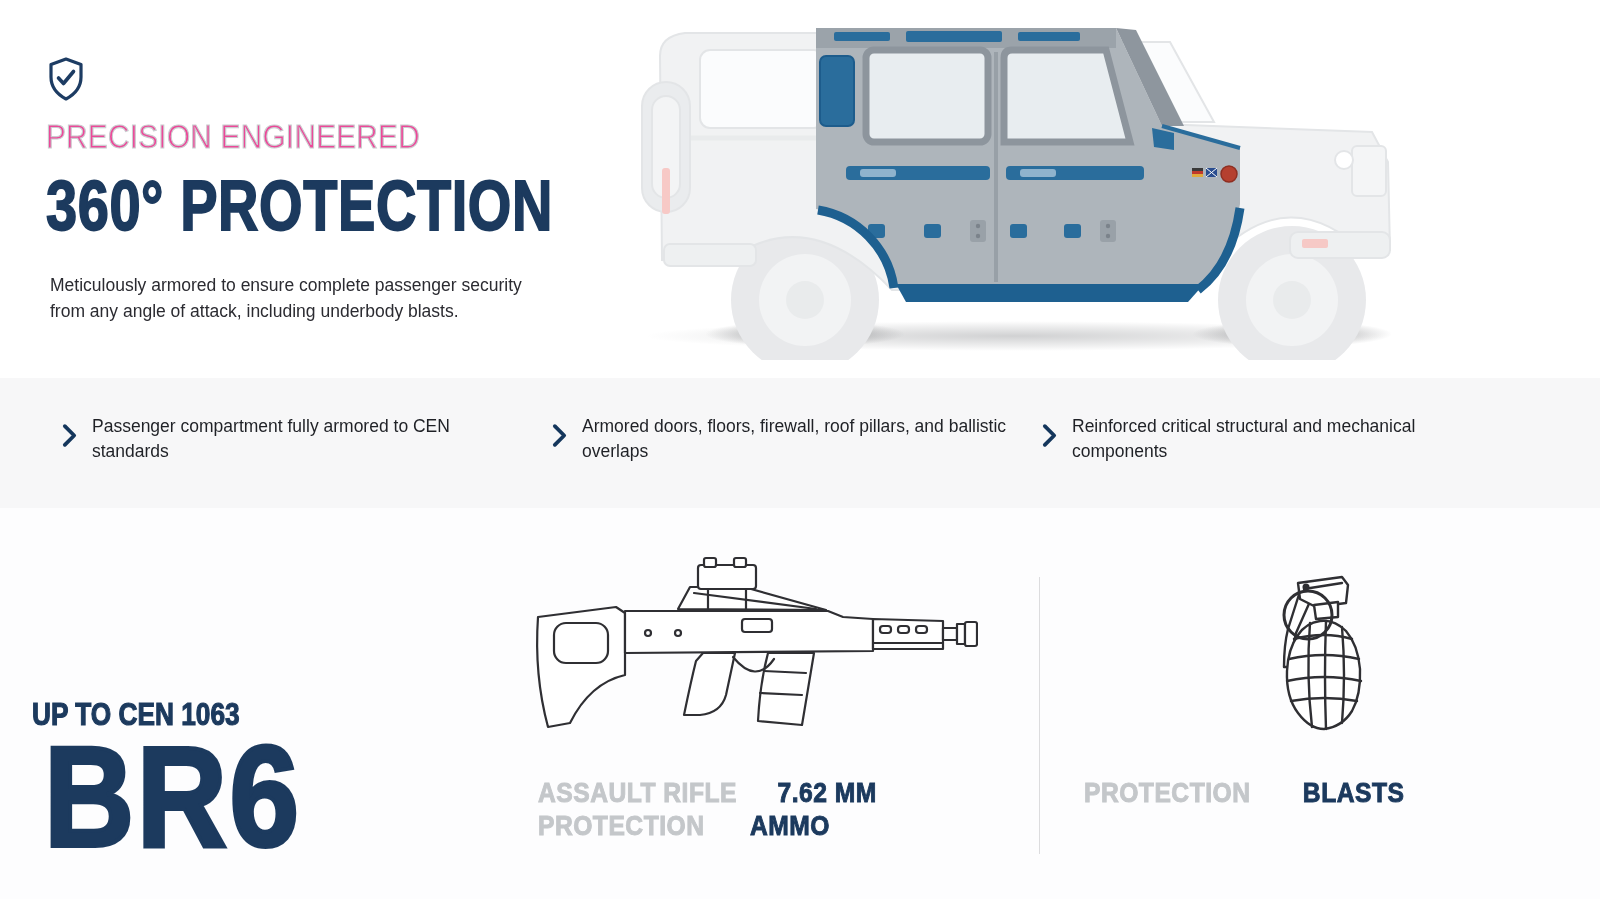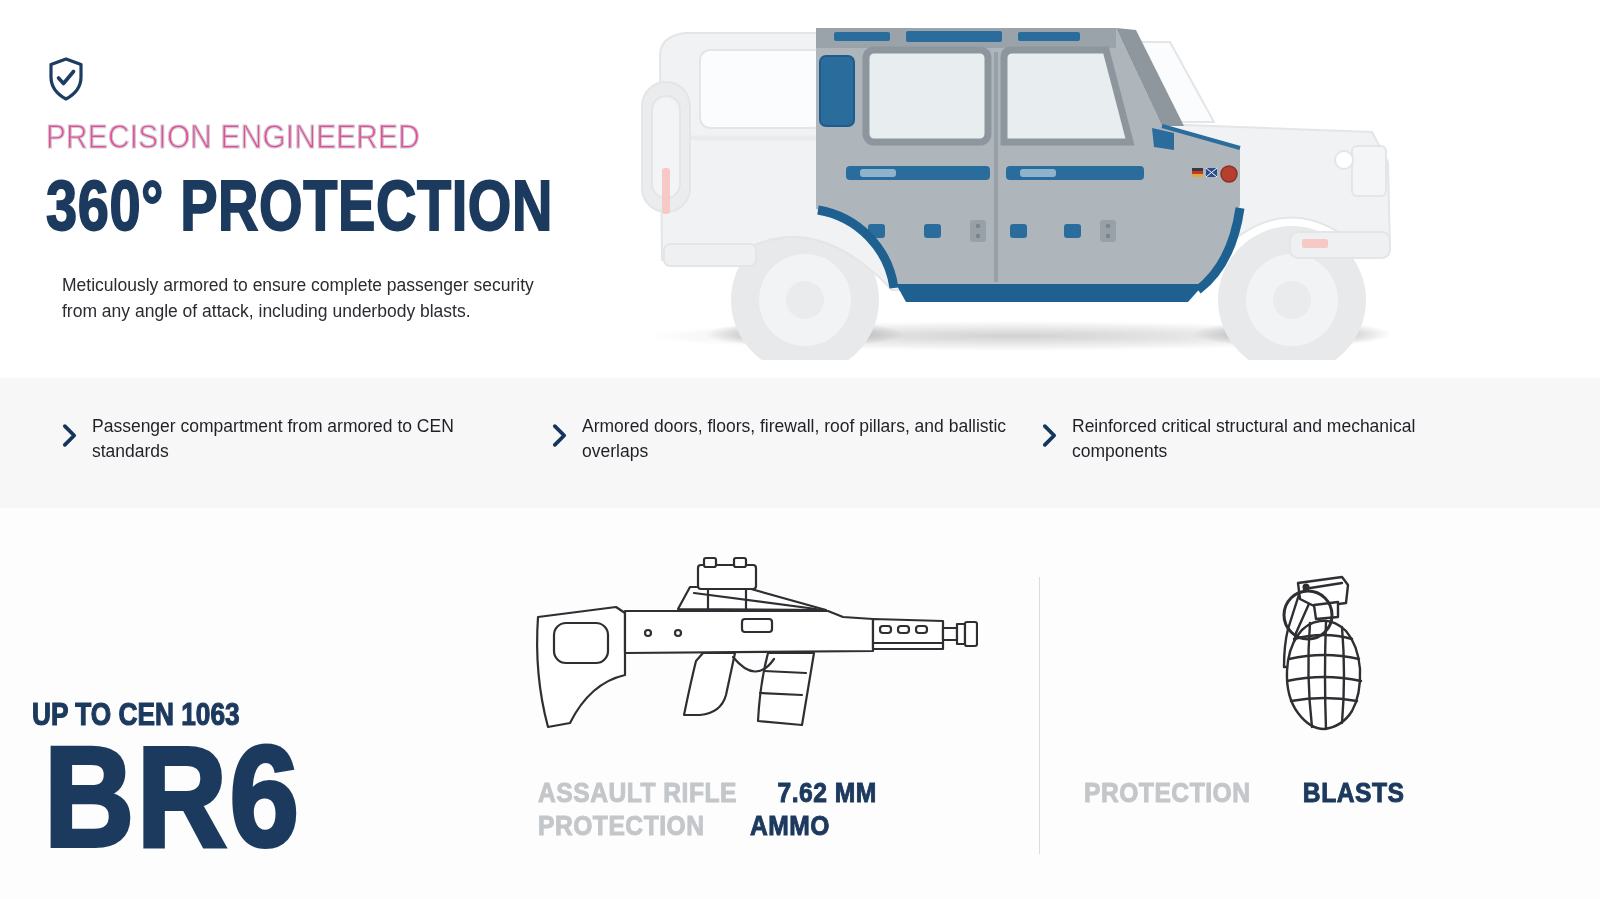--- a/index.html
+++ b/index.html
@@ -9,21 +9,21 @@
   .hero{position:absolute;left:0;top:0;width:1600px;height:378px;background:#ffffff;}
   .intro{position:absolute;left:46px;top:56px;width:520px;}
   .shield{width:40px;height:46px;margin-bottom:16px;}
   .cond{display:inline-block;transform-origin:left center;white-space:nowrap;}
   .eyebrow{font-size:33px;font-weight:normal;color:#ec4899;letter-spacing:.01em;
            -webkit-text-stroke:1.2px #cbcdd0;}
   .eyebrow .cond{transform:scaleX(.9);}
   .title{margin:10px 0 0 0;font-size:70px;font-weight:bold;color:#1c3a5e;letter-spacing:.01em;
          -webkit-text-stroke:1.8px #1c3a5e;}
   .title .cond{transform:scaleX(.8);}
-  .desc{margin:26px 0 0 16px;max-width:505px;font-size:17.5px;line-height:26px;color:#2b2b31;}
+  .desc{margin:26px 0 0 4px;max-width:505px;font-size:17.5px;line-height:26px;color:#2b2b31;}
   .vehicle{position:absolute;left:600px;top:0;width:830px;height:360px;}
   
   .features{position:absolute;left:0;top:378px;width:1600px;height:130px;background:#f7f7f8;
             display:flex;box-sizing:border-box;padding:36px 0 0 62px;}
   .feature{width:490px;box-sizing:border-box;display:flex;gap:15px;}
   .feature .chev{flex:0 0 15px;margin-top:9px;}
   .feature p{margin:0;font-size:17.5px;line-height:25px;color:#1f2126;}
   .feature:nth-child(1) p{max-width:405px;}
   .feature:nth-child(2) p{max-width:458px;}
   .feature:nth-child(3) p{max-width:405px;}
@@ -169,21 +169,21 @@
     </div>
   </section>
 
   <section class="features">
     <div class="feature">
       <span class="chev">
         <svg viewBox="0 0 16 26" width="15" height="25">
             <path d="M3,3 L13,13 L3,23" fill="none" stroke="#14365c" stroke-width="4" stroke-linecap="round" stroke-linejoin="round"></path>
           </svg>
       </span>
-      <p>Passenger compartment from armored to CEN standards</p>
+      <p>Passenger compartment fully armored to CEN standards</p>
     </div>
     <div class="feature">
       <span class="chev">
         <svg viewBox="0 0 16 26" width="15" height="25">
             <path d="M3,3 L13,13 L3,23" fill="none" stroke="#14365c" stroke-width="4" stroke-linecap="round" stroke-linejoin="round"></path>
           </svg>
       </span>
       <p>Armored doors, floors, firewall, roof pillars, and ballistic overlaps</p>
     </div>
     <div class="feature">

